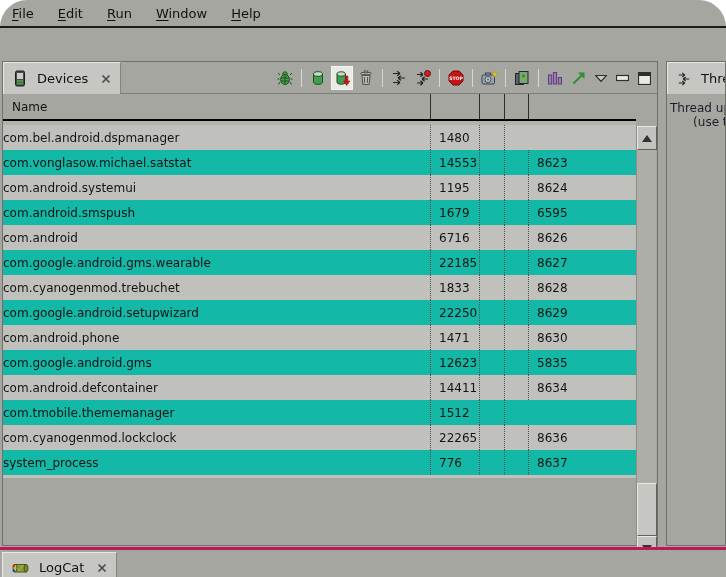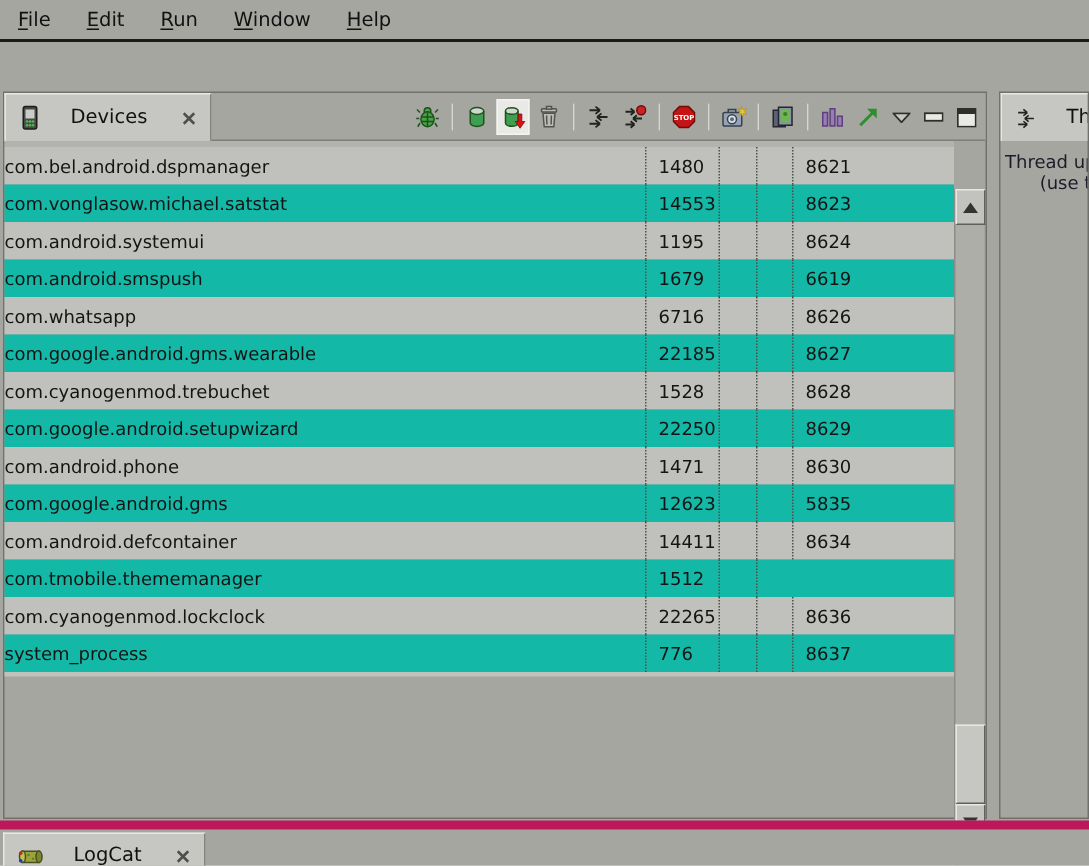--- a/index.html
+++ b/index.html
@@ -1,31 +1,31 @@
 <!DOCTYPE html>
 <html><head>
 <meta charset="utf-8">
 <style>
   * { margin:0; padding:0; box-sizing:border-box; }
   html,body { width:726px; height:577px; overflow:hidden; }
   body { font-family:"DejaVu Sans","Liberation Sans",sans-serif; }
-  #screen { position:relative; width:726px; height:577px; background:#a6a6a1; }
+  #screen { position:relative; width:726px; height:577px; background:#a6a6a1;border-radius:27px; }
 
   
   #menu-bar { position:absolute; left:0; top:0; width:726px; height:26px;
               display:flex; align-items:center; padding-left:8px; }
   .menu-item { font-size:13px; color:#111; margin-right:16px; padding:2px 4px; cursor:default; }
   .menu-item .mn { text-decoration:underline; text-underline-offset:2px; }
   #menu-line { position:absolute; left:0; top:26px; width:726px; height:2px; background:#1b1b19; }
   #toolbar-strip { position:absolute; left:0; top:28px; width:726px; height:33px; background:#a6a6a1; }
 
   
   .view { position:absolute; background:#a6a6a1; border:1px solid #70706c; }
   .view-tabbar { position:relative; height:32px; border-bottom:1px solid #7d7d79; background:#a6a6a1; }
-  .ctab { display:inline-flex; align-items:center; gap:20px; height:32px; padding:0 9px;
+  .ctab { display:inline-flex; align-items:center; gap:10px; height:32px; padding:0 9px;
           background:#c6c6c2; border-right:1px solid #84847f; border-left:1px solid #e7e7e3;
           border-top:1px solid #e7e7e3; font-size:13px; color:#111; white-space:nowrap;justify-content:flex-end; }
   .ctab .close-x { display:inline-flex; margin-left:3px; }
 
   
   #devices-view { left:2px; top:61px; width:656px; height:485px; }
   #devices-toolbar { position:absolute; right:3px; top:0; height:32px; display:flex;
                      align-items:center; gap:2px; }
   .tbtn { width:22px; height:24px; display:flex; align-items:center; justify-content:center; }
   .tbtn.hilite { background:#e9e9e5; border:1px solid #f4f4f0; }
@@ -75,21 +75,21 @@
 
   
   #threads-view { left:666px; top:61px; width:60px; height:485px; overflow:hidden; }
   #threads-view .ctab { border-right:none; }
   #threads-msg { padding:7px 0 0 3px; font-size:12px; color:#1c1c28; width:230px; }
   #threads-msg .l1 { white-space:nowrap; }
   #threads-msg .l2 { white-space:nowrap; text-align:center; }
 
   
   #bottom-bar { position:absolute; left:0; top:547px; width:726px; height:30px;
-                background:#a6a6a1; border-top:6px solid #be185d; }
+                background:#a6a6a1; border-top:3px solid #be185d; }
   #bottom-bar .ctab { position:absolute; left:2px; top:2px; height:30px; }
 
   svg { display:block; }
 </style>
 </head>
 <body>
 
 <div id="screen">
 
   <div id="menu-bar">
@@ -244,29 +244,35 @@
         <span class="tbtn" style="width:20px">
           <svg width="13" height="13" viewBox="0 0 13 13">
             <rect x="0.5" y="0.5" width="12" height="12" fill="#e9e9e5" stroke="#2e2e2a" stroke-width="1.2"></rect>
             <rect x="0.5" y="0.5" width="12" height="3.5" fill="#2e2e2a"></rect>
           </svg>
         </span>
       </div>
     </div>
 
     <div id="table-area">
+      <div id="table-header" class="tgrid">
+        <div class="hcell">Name</div>
+        <div class="hcell"></div>
+        <div class="hcell"></div>
+        <div class="hcell"></div>
+        <div class="hcell"></div>
+      </div>
       <div id="table-body">
         <div class="sliver top"></div>
 
   <div class="row tgrid light">
     <div class="cell name">com.bel.android.dspmanager</div>
     <div class="cell pid">1480</div>
     <div class="cell c1"></div>
     <div class="cell c2"></div>
-    <div class="cell port">8621</div>
   </div>
 
   <div class="row tgrid dark">
     <div class="cell name">com.vonglasow.michael.satstat</div>
     <div class="cell pid">14553</div>
     <div class="cell c1"></div>
     <div class="cell c2"></div>
     <div class="cell port">8623</div>
   </div>
 
@@ -276,42 +282,42 @@
     <div class="cell c1"></div>
     <div class="cell c2"></div>
     <div class="cell port">8624</div>
   </div>
 
   <div class="row tgrid dark">
     <div class="cell name">com.android.smspush</div>
     <div class="cell pid">1679</div>
     <div class="cell c1"></div>
     <div class="cell c2"></div>
-    <div class="cell port">6619</div>
-  </div>
-
-  <div class="row tgrid light">
-    <div class="cell name">com.whatsapp</div>
+    <div class="cell port">6595</div>
+  </div>
+
+  <div class="row tgrid light">
+    <div class="cell name">com.android</div>
     <div class="cell pid">6716</div>
     <div class="cell c1"></div>
     <div class="cell c2"></div>
     <div class="cell port">8626</div>
   </div>
 
   <div class="row tgrid dark">
     <div class="cell name">com.google.android.gms.wearable</div>
     <div class="cell pid">22185</div>
     <div class="cell c1"></div>
     <div class="cell c2"></div>
     <div class="cell port">8627</div>
   </div>
 
   <div class="row tgrid light">
     <div class="cell name">com.cyanogenmod.trebuchet</div>
-    <div class="cell pid">1528</div>
+    <div class="cell pid">1833</div>
     <div class="cell c1"></div>
     <div class="cell c2"></div>
     <div class="cell port">8628</div>
   </div>
 
   <div class="row tgrid dark">
     <div class="cell name">com.google.android.setupwizard</div>
     <div class="cell pid">22250</div>
     <div class="cell c1"></div>
     <div class="cell c2"></div>

